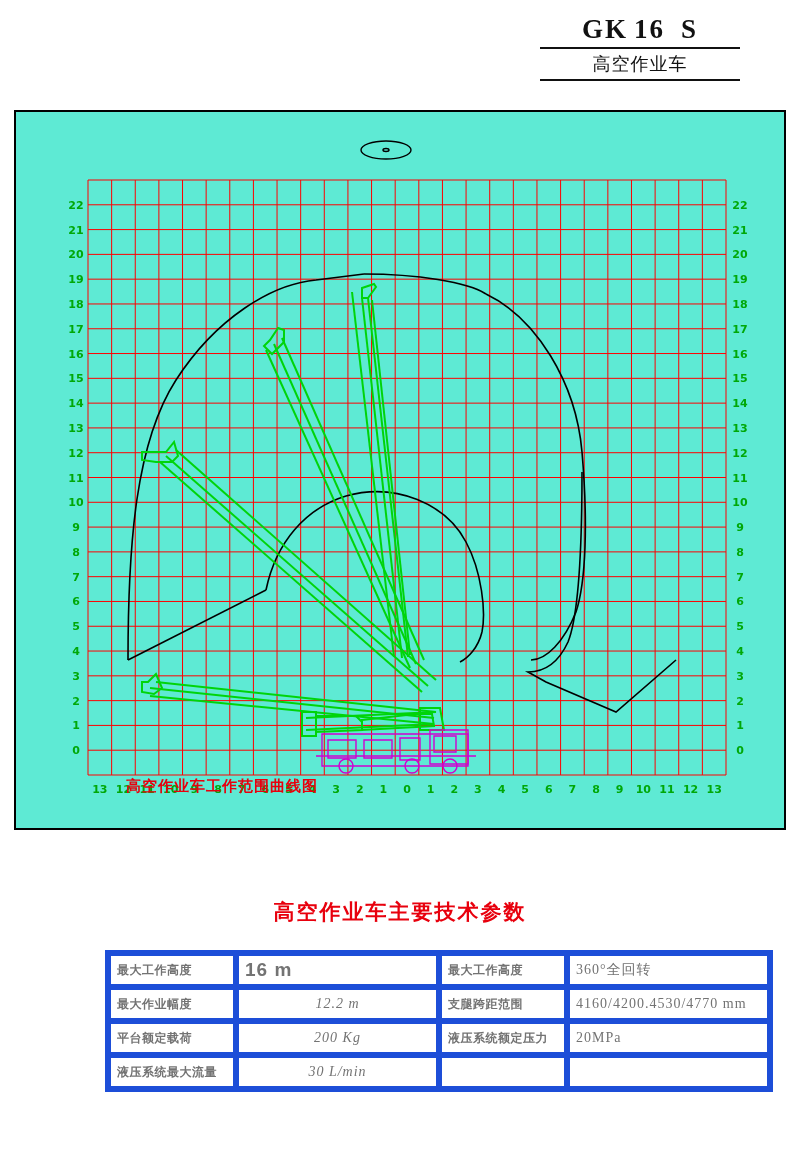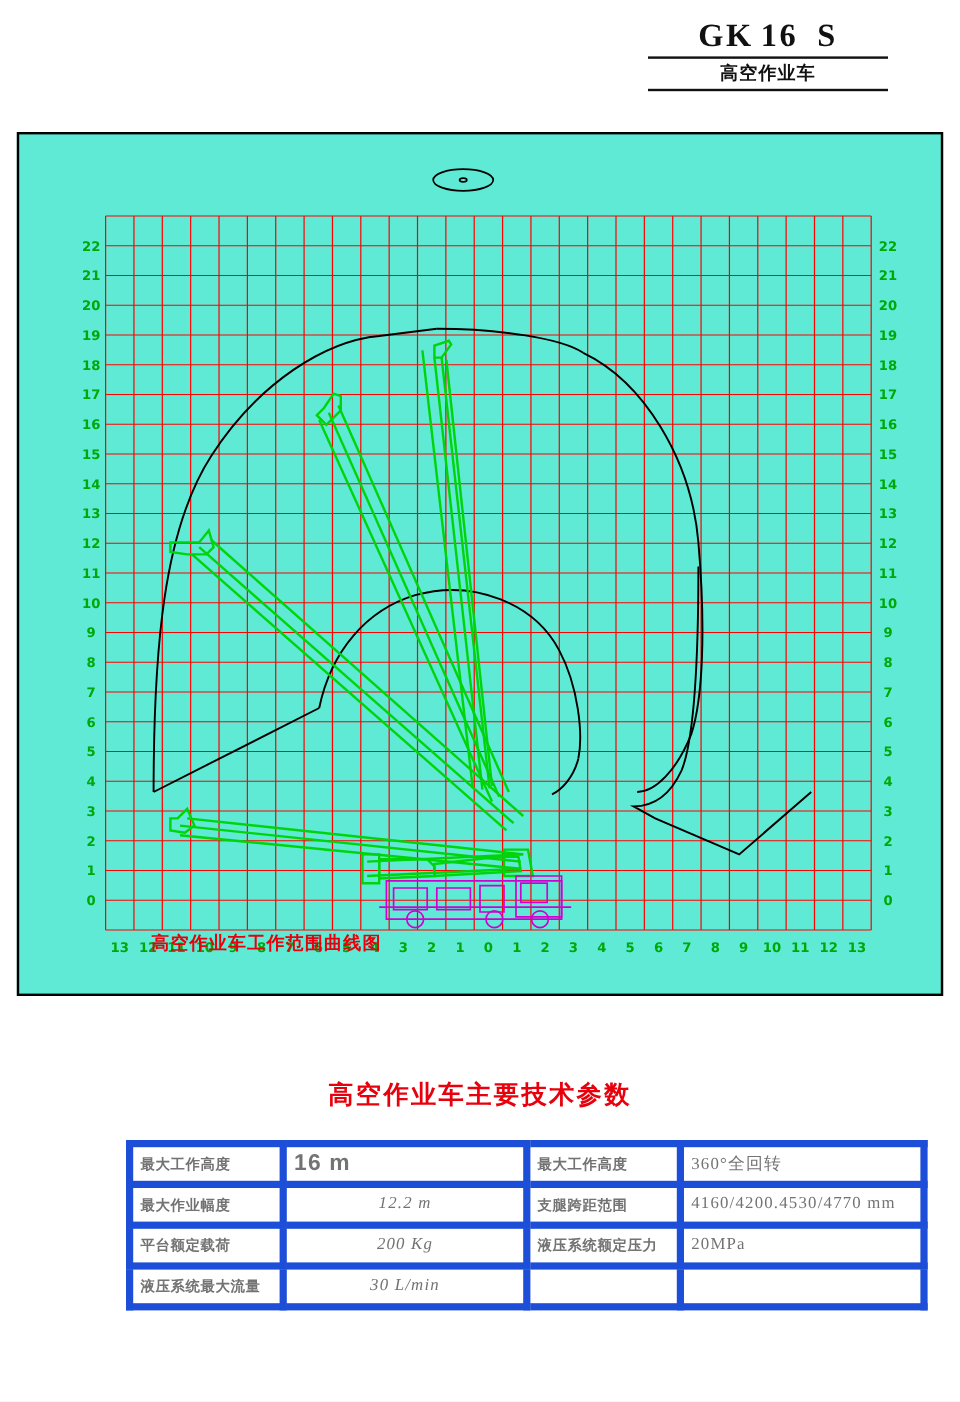--- a/index.html
+++ b/index.html
@@ -39,22 +39,22 @@
     display: inline-block;
     padding-left: 10px;
   }
   #title-rule {
     height: 2px;
     background: #111;
     margin: 2px 0 3px 0;
   }
   #title-sub {
     font-family: "DejaVu Sans", sans-serif;
-    font-size: 15px;
-    font-weight: bold;
+    font-size: 18px;
+    font-weight: normal;
     color: #111;
     letter-spacing: 1px;
   }
   #title-rule-bottom {
     height: 2px;
     background: #111;
     margin-top: 3px;
   }
 
   

